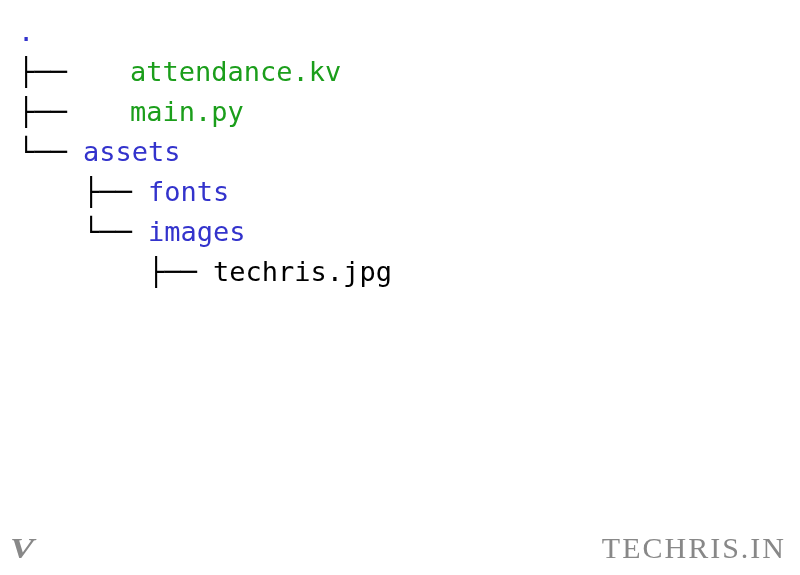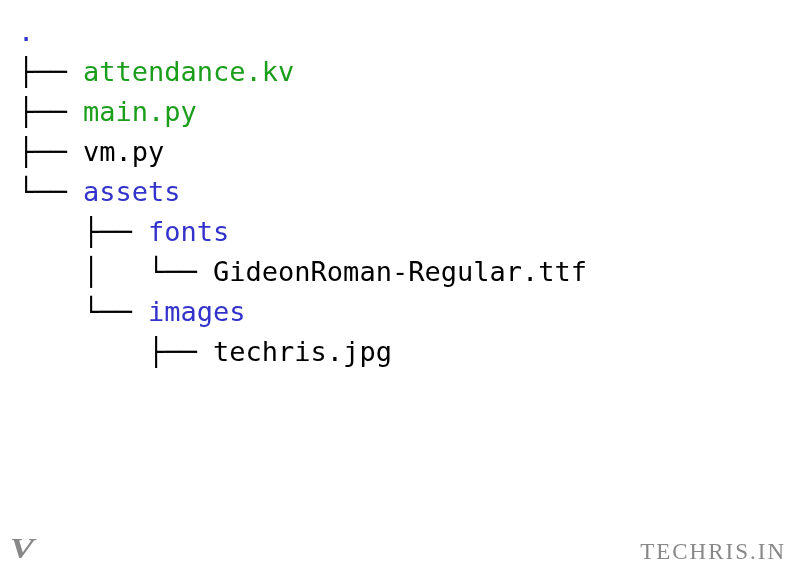--- a/index.html
+++ b/index.html
@@ -25,20 +25,21 @@
       letter-spacing: 0;
     }
     .pipe {
       color: #000;
     }
     .root {
       color: #3333cc;
     }
     .exec {
       color: #1b9e1b;
+      margin-left: 47px;
     }
     .dir {
       color: #3333cc;
     }
     .file {
       color: #000;
     }
     .bottom-logo {
       position: absolute;
       bottom: 10px;
@@ -49,33 +50,31 @@
       font-weight: bold;
       font-style: italic;
       transform: scaleX(1.2);
     }
     .bottom-brand {
       position: absolute;
       bottom: 10px;
       right: 14px;
       color: #888;
       font-family: "Georgia", serif;
-      font-size: 23px;
+      font-size: 30px;
       letter-spacing: 2px;
     }
   </style>
 </head>
 <body>
 
 <div class="tree-container">
   <div class="tree-line"><span class="root">.</span></div>
   <div class="tree-line"><span class="pipe">├── </span><span class="exec">attendance.kv</span></div>
   <div class="tree-line"><span class="pipe">├── </span><span class="exec">main.py</span></div>
-  <div class="tree-line"><span class="pipe">├── </span><span class="file">vm.py</span></div>
   <div class="tree-line"><span class="pipe">└── </span><span class="dir">assets</span></div>
   <div class="tree-line"><span class="pipe">    ├── </span><span class="dir">fonts</span></div>
-  <div class="tree-line"><span class="pipe">    │   └── </span><span class="file">GideonRoman-Regular.ttf</span></div>
   <div class="tree-line"><span class="pipe">    └── </span><span class="dir">images</span></div>
   <div class="tree-line"><span class="pipe">        ├── </span><span class="file">techris.jpg</span></div>
 </div>
 
 <div class="bottom-logo">V</div>
 <div class="bottom-brand">TECHRIS.IN</div>
 
 </body></html>

